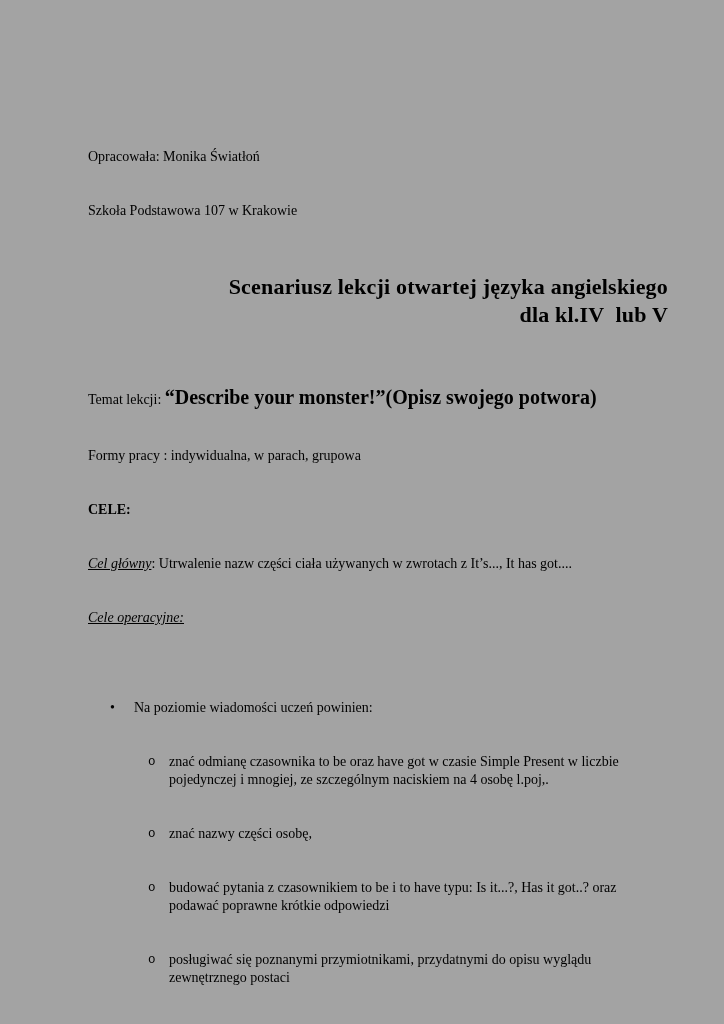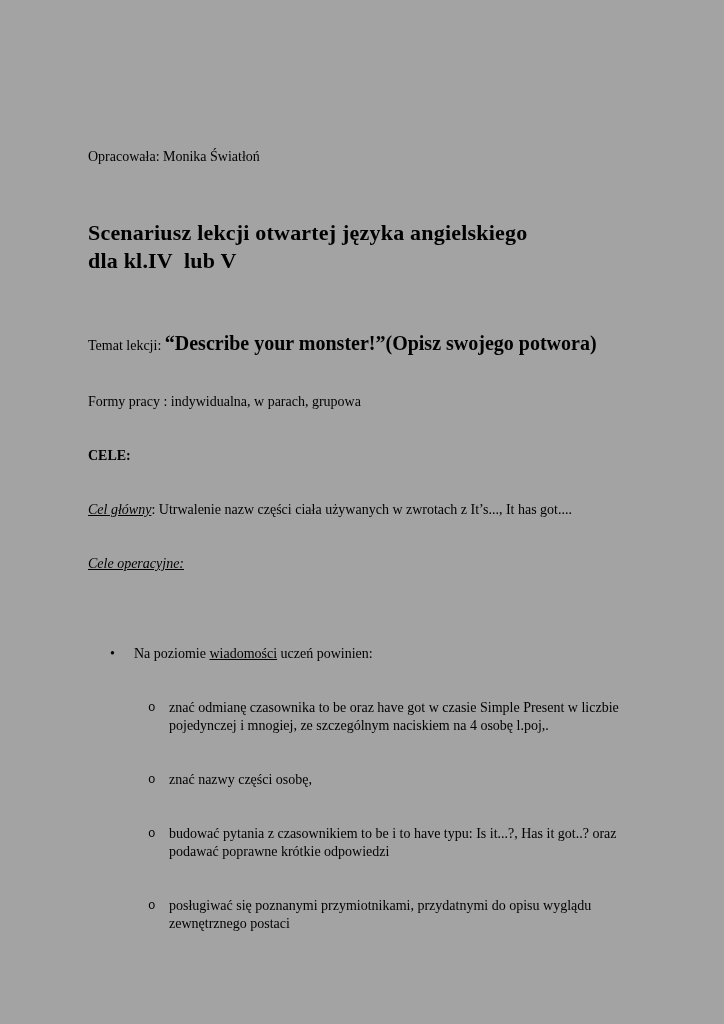--- a/index.html
+++ b/index.html
@@ -20,34 +20,34 @@
     padding: 112px 56px 0 88px;
     overflow: hidden;
   }
   .page * { white-space: pre-wrap; }
 
   .doc-header { margin-bottom: 0; }
   .doc-header div { white-space: pre-wrap; }
 
   .title {
     margin: 17px 0 0 0;
-    text-align: left;
+    text-align: right;
     font-size: 22px;
     line-height: 28px;
     font-weight: bold;
     letter-spacing: 0.2px;
   }
 
   .meta-block { margin-top: 21px; }
   .temat-line { line-height: 23px; }
   .temat-value { font-size: 20px; font-weight: bold; }
 
   .bold   { font-weight: bold; }
   .italic { font-style: italic; text-decoration: underline; }
-  .uline  { text-decoration: underline; }
+  .uline  { }
 
   .body-line { width: 552px; }
 
   
   .li {
     display: flex;
     align-items: flex-start;
   }
   .li .marker {
     flex: 0 0 auto;
@@ -65,20 +65,21 @@
   .li.l2 .marker { width: 21px; font-size: 12.5px; font-family: "Liberation Mono", monospace; }
   .li.l2 .txt { max-width: 474px; }
 </style>
 </head>
 <body>
 
 <div class="page">
 
   <div class="doc-header">
     <div>Opracowała: Monika Światłoń</div>
+    <div>Szkoła Podstawowa 107 w Krakowie</div>
   </div>
 
   <h1 class="title"><span>Scenariusz lekcji otwartej języka angielskiego</span><br><span>dla kl.IV  lub V</span></h1>
 
   <div class="meta-block">
     <div class="temat-line body-line"><span>Temat lekcji: </span><span class="temat-value">“Describe your monster!”(Opisz swojego potwora)</span></div>
     <div class="body-line">Formy pracy : indywidualna, w parach, grupowa</div>
     <div class="bold body-line">CELE:</div>
     <div class="body-line"><span class="italic">Cel główny</span><span>: Utrwalenie nazw części ciała używanych w zwrotach z It’s..., It has got....</span></div>
     <div class="italic body-line">Cele operacyjne:</div>

